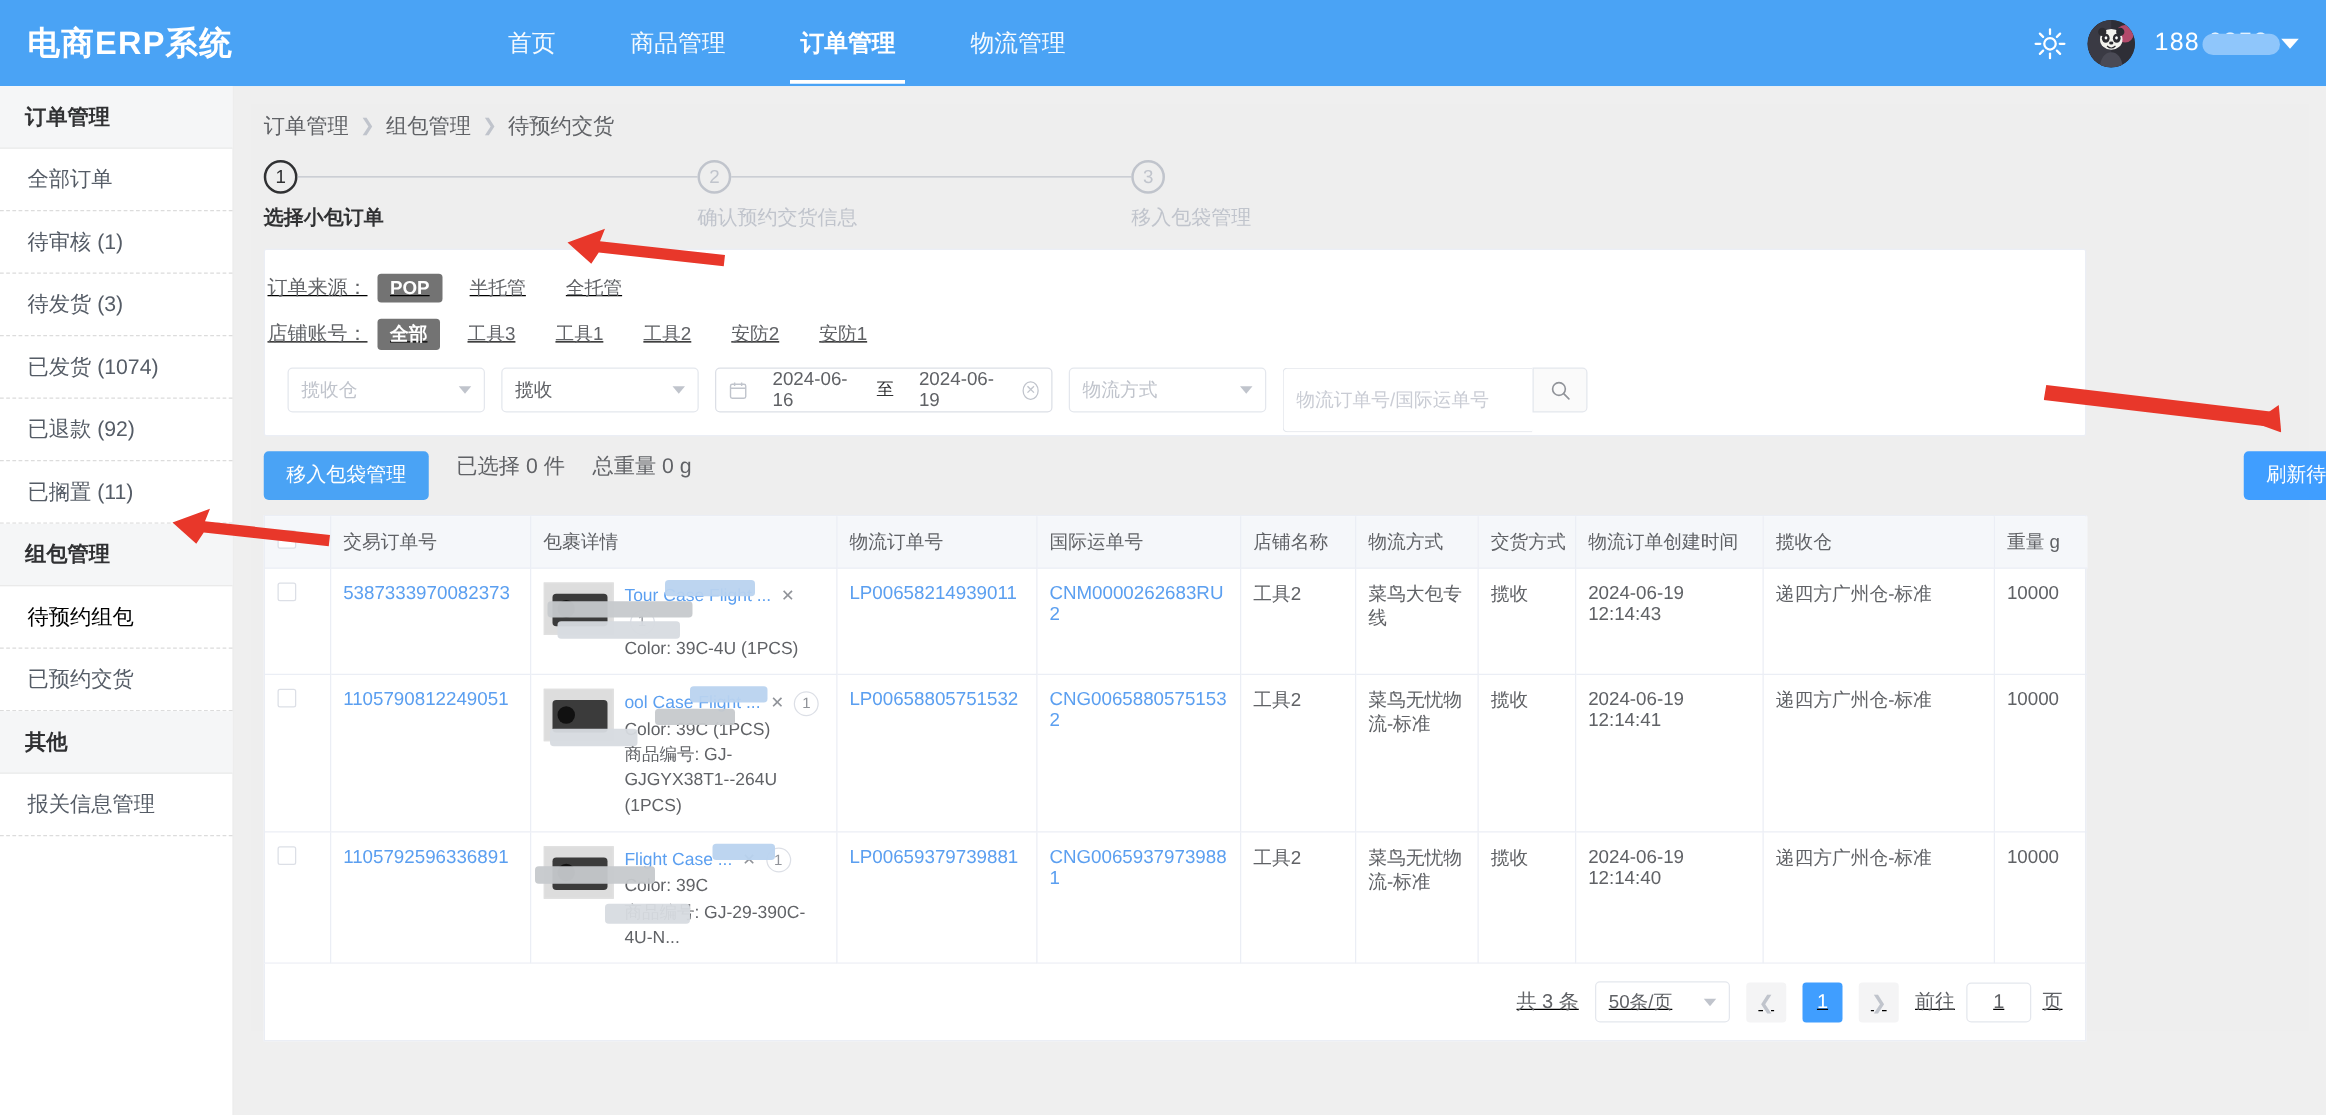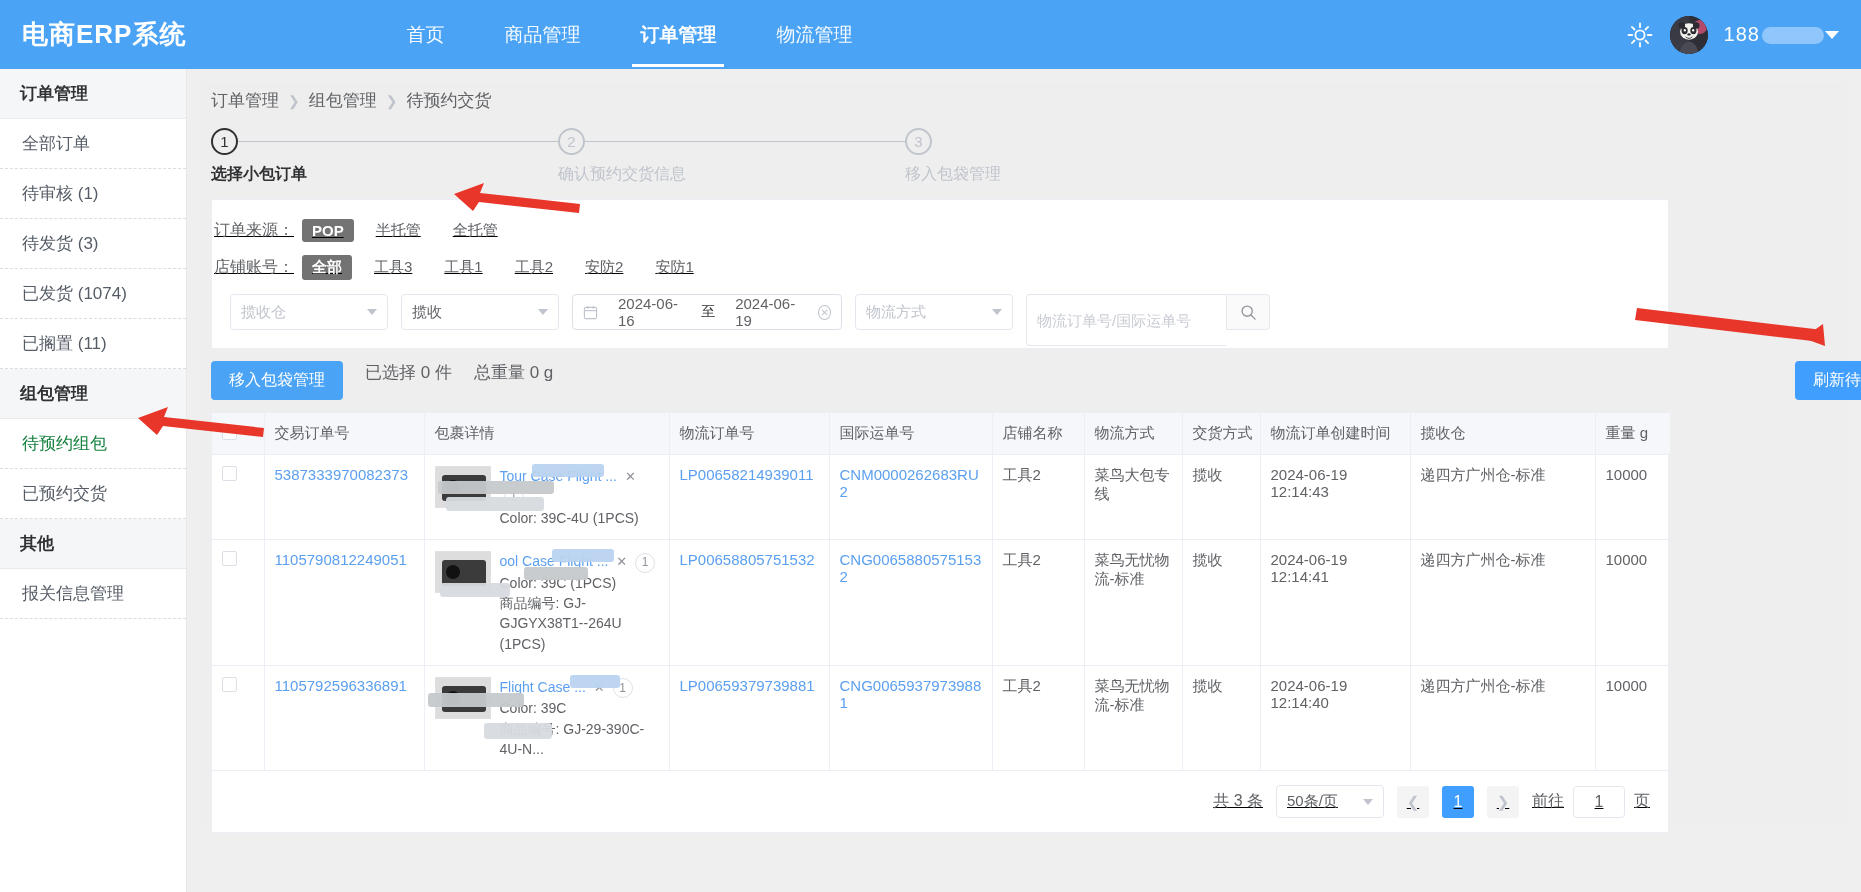--- a/index.html
+++ b/index.html
@@ -59,21 +59,21 @@
     background:#ffffff; border-right:1px solid #e8e8e8;
   }
   .side-group {
     background:#f5f6f7; padding:13px 20px; font-size:17px; color:#303133;
     font-weight:bold; border-bottom:1px solid #eaeaea;
   }
   .side-item {
     padding:13px 20px 13px 22px; font-size:17px; color:#555c66;
     border-bottom:1px dashed #dcdcdc; cursor:pointer; white-space:nowrap;
   }
-  .side-item.active { color:#15803d; }
+  .side-item.active { color:#000000; }
 
   
   .main {
     position:absolute; top:69px; left:187px; width:1674px; height:823px;
     background:#efefef; padding:14px 14px 0 14px;
   }
   .page-card {
     width:1646px; background:#eeeeee; height:742px; position:relative;
   }
   .breadcrumb {
@@ -297,20 +297,21 @@
     </div>
   </div>
 </div>
 
 <div class="sidebar">
   <div class="side-group">订单管理</div>
   <div class="side-item">全部订单</div>
   <div class="side-item">待审核 (1)</div>
   <div class="side-item">待发货 (3)</div>
   <div class="side-item">已发货 (1074)</div>
+  <div class="side-item">已退款 (92)</div>
   <div class="side-item">已搁置 (11)</div>
 
   <div class="side-group">组包管理</div>
   <div class="side-item active">待预约组包</div>
   <div class="side-item">已预约交货</div>
 
   <div class="side-group">其他</div>
   <div class="side-item">报关信息管理</div>
 </div>
 

